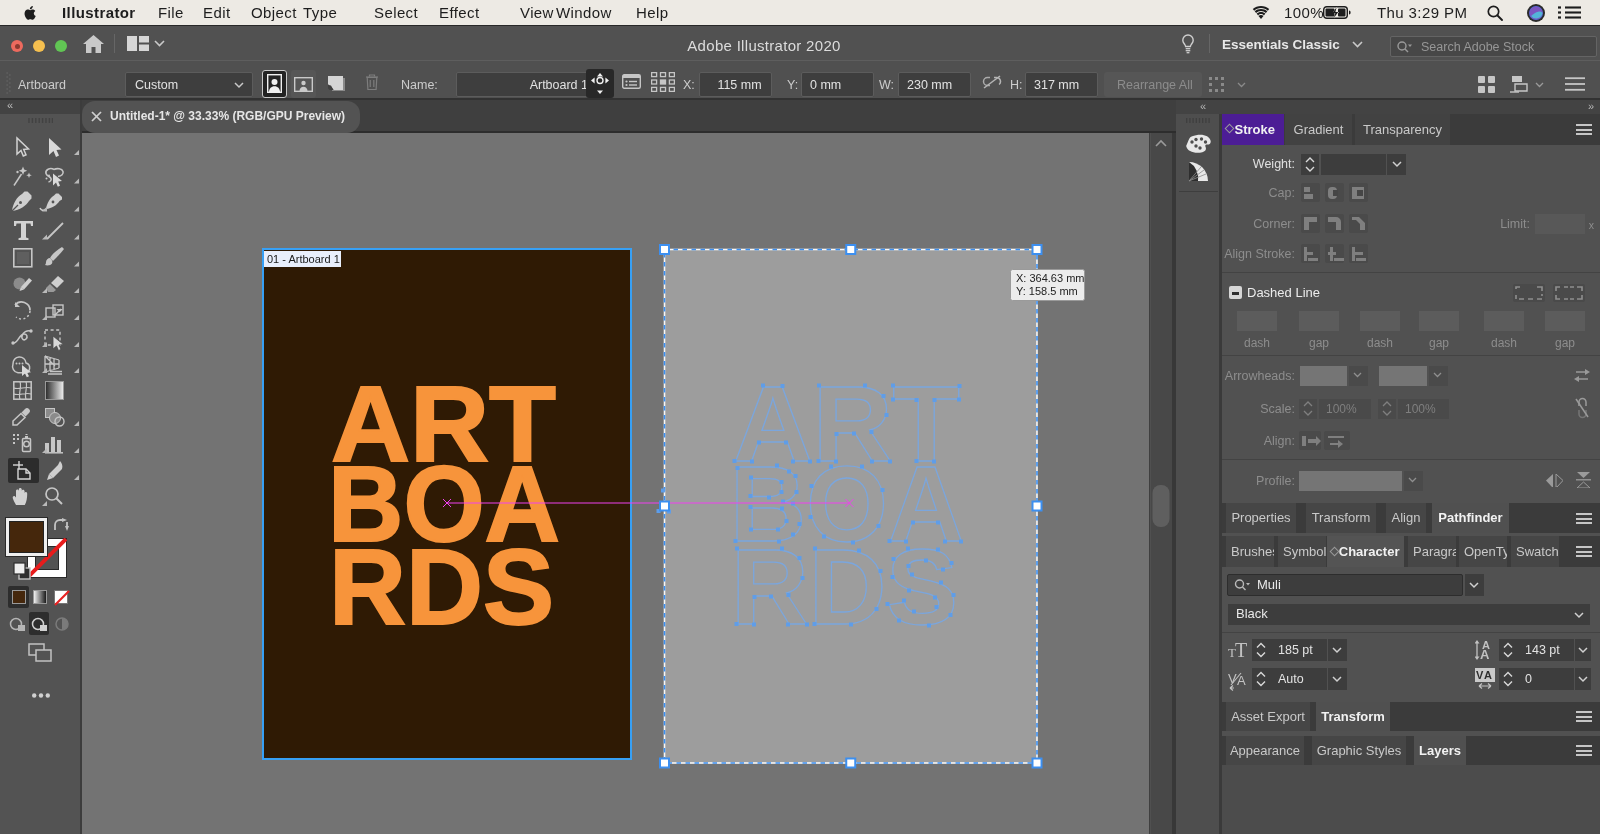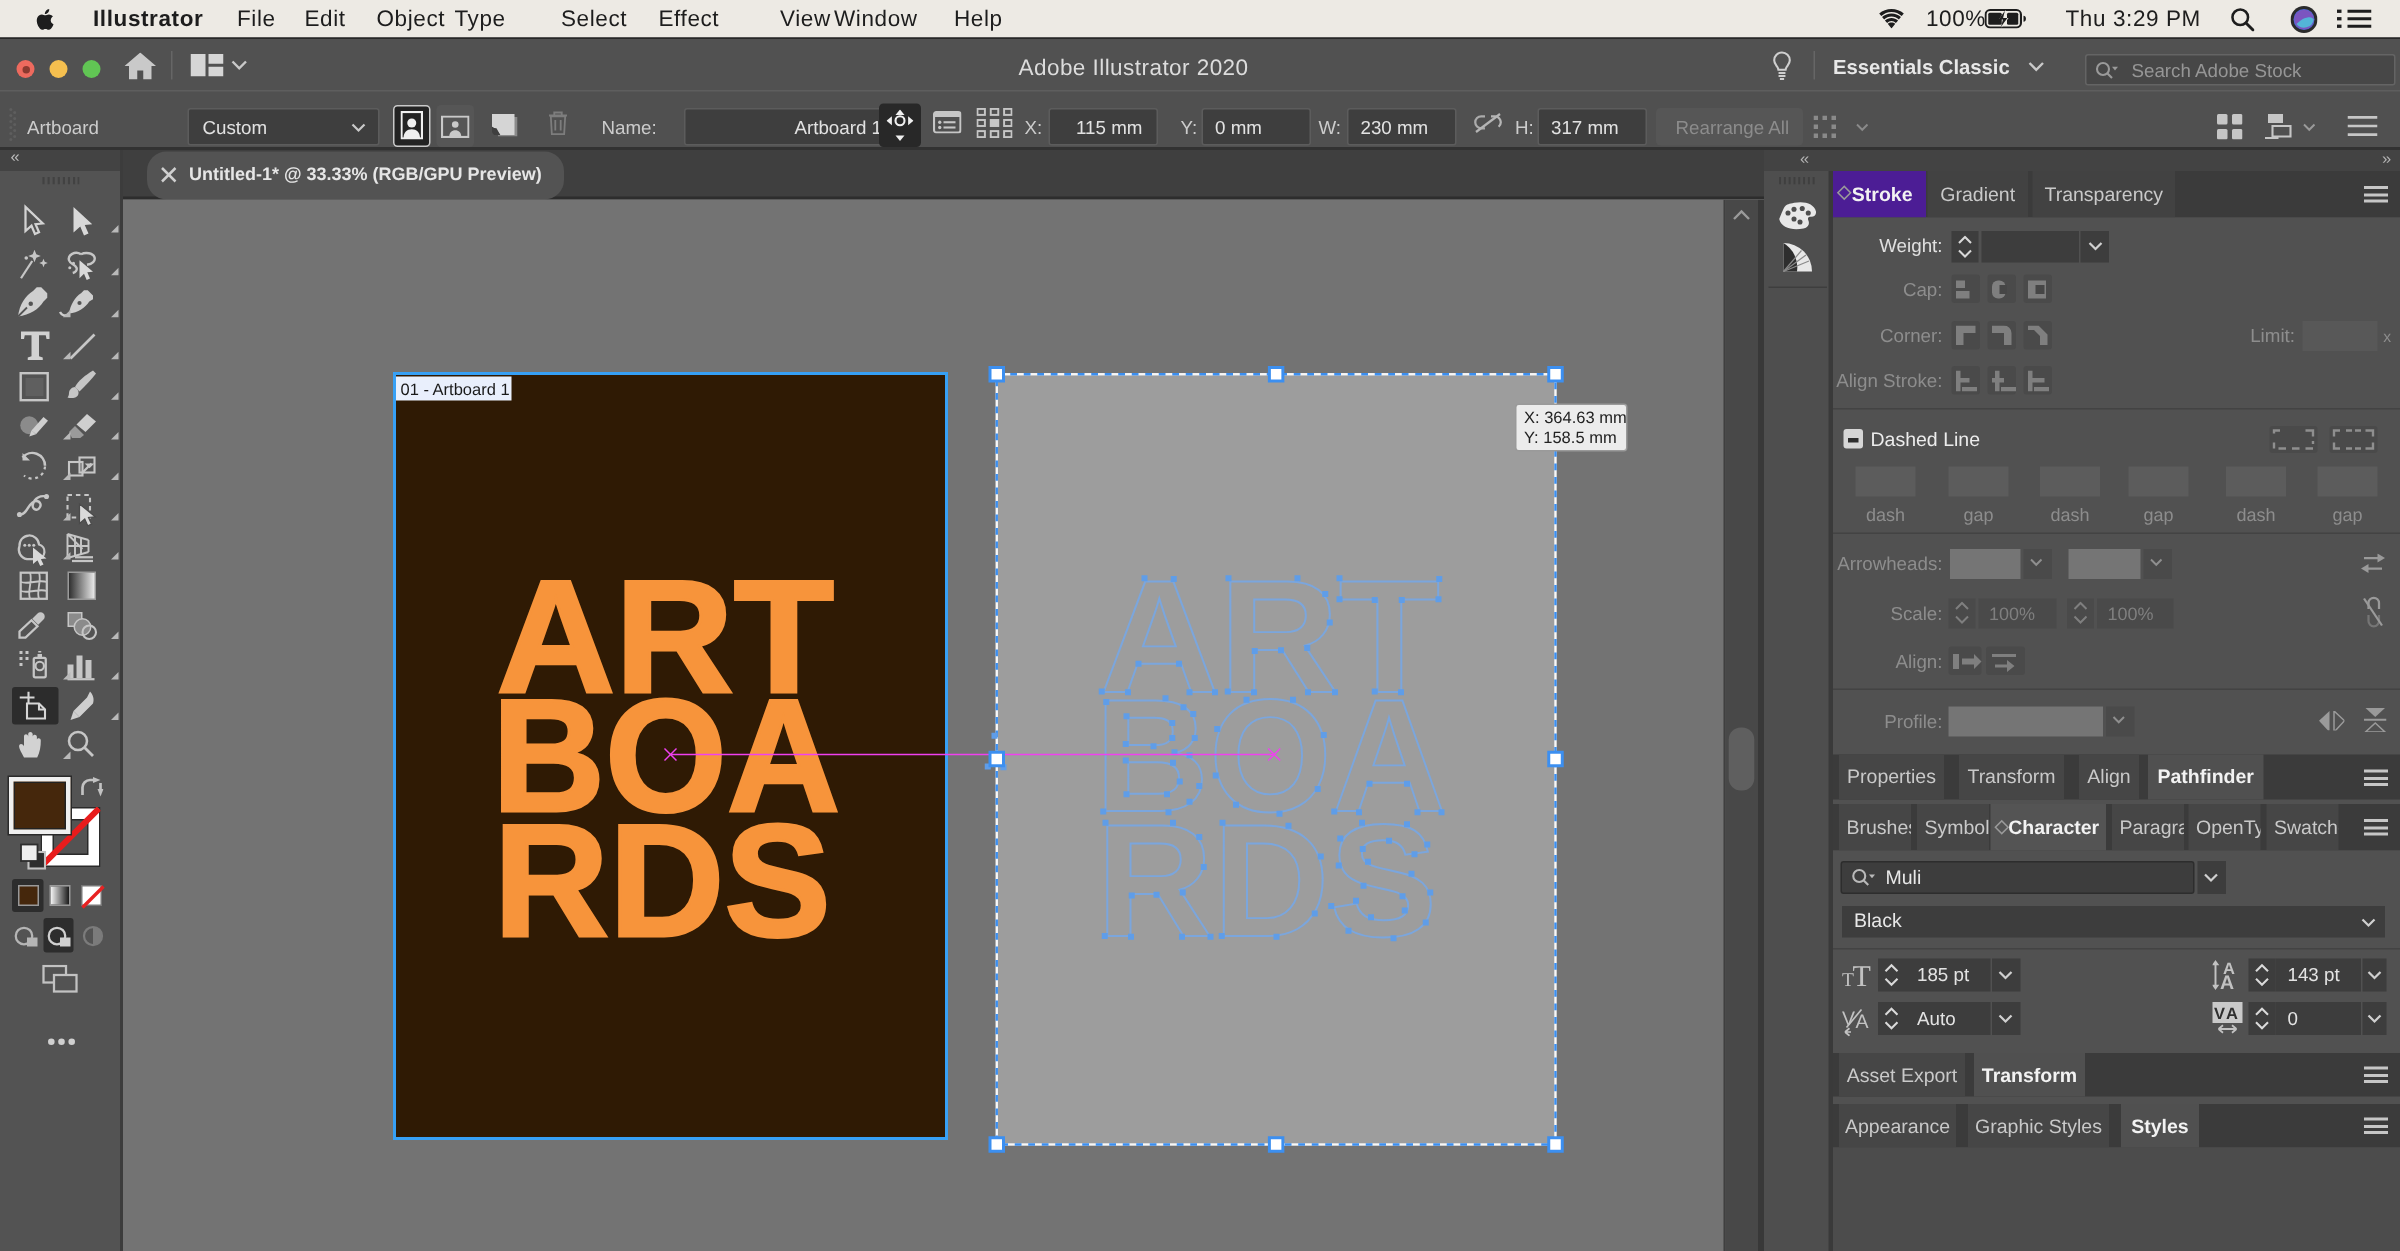--- a/index.html
+++ b/index.html
@@ -5,32 +5,32 @@
 * { margin:0; padding:0; box-sizing:border-box; }
 html,body { width:1600px; height:834px; overflow:hidden; background:#737373; }
 #root { position:relative; width:1600px; height:704px; font-family:"Liberation Sans", sans-serif; }
 .abs { position:absolute; }
 
 
 #menubar { position:absolute; left:0; top:0; width:1600px; height:25px; background:#edeae4; color:#1d1d1d; font-size:15px; letter-spacing:0.4px; }
 #menubar .mi { position:absolute; top:3.5px; }
 
 
-#titlebar { position:absolute; left:0; top:25px; width:1600px; height:35px; background:#515151; border-top:1px solid #282828; }
+#titlebar { position:absolute; left:0; top:25px; width:1600px; height:35px; background:#515151; border-top:1px solid #282828;text-align:center; }
 .tl { position:absolute; top:14px; width:12px; height:12px; border-radius:50%; }
 #ttl { position:absolute; top:11px; left:679px; width:170px; color:#dcdcdc; font-size:15px; letter-spacing:0.3px; }
 
 
 #controlbar { position:absolute; left:0; top:60px; width:1600px; height:40px; background:#505050; border-top:1px solid #5e5e5e; border-bottom:2px solid #323232; }
 .cfield { position:absolute; top:11px; height:25px; background:#3e3e3e; border:1px solid #5c5c5c; border-radius:2px; color:#e2e2e2; font-size:12.5px; line-height:25px; text-align:center; }
 .clabel { position:absolute; top:17px; color:#cccccc; font-size:12.5px; }
 
 
 #tabbar { position:absolute; left:82px; top:100px; width:1094px; height:33px; background:#3f3f3f; border-bottom:2px solid #2d2d2d; }
-#doctab { position:absolute; left:16px; top:1px; width:278px; height:32px; background:#535353; color:#e6e6e6; font-size:12px; line-height:30px;border-radius:13px; }
+#doctab { position:absolute; left:0px; top:1px; width:278px; height:32px; background:#535353; color:#e6e6e6; font-size:12px; line-height:30px;border-radius:13px; }
 
 
 #toolbar { position:absolute; left:0; top:100px; width:82px; height:734px; background:#535353; border-right:2px solid #3c3c3c; }
 #toolhead { position:absolute; left:0; top:0px; width:80px; height:14px; background:#434343; color:#bdbdbd; }
 
 
 #canvas { position:absolute; left:82px; top:133px; width:1094px; height:701px; background:#737373; overflow:hidden; }
 
 
 #dock { position:absolute; left:1176px; top:100px; width:424px; height:734px; background:#4e4e4e; }
@@ -1050,21 +1050,21 @@
 
       <div class="tabstrip" style="top:588px;height:29px">
         <div class="ptab" style="left:4px;top:0;width:84px;height:29px;line-height:29px">Asset Export</div>
         <div class="ptab active" style="left:94px;top:0;width:74px;height:29px;line-height:29px;background:#505050">Transform</div>
         <div class="hamb" style="top:9px"></div>
       </div>
 
       <div class="tabstrip" style="top:622px;height:29px">
         <div class="ptab" style="left:4px;top:0;width:78px;height:29px;line-height:29px">Appearance</div>
         <div class="ptab" style="left:90px;top:0;width:94px;height:29px;line-height:29px">Graphic Styles</div>
-        <div class="ptab active" style="left:192px;top:0;width:52px;height:29px;line-height:29px;background:#505050">Styles</div>
+        <div class="ptab active" style="left:192px;top:0;width:52px;height:29px;line-height:29px;background:#505050">Layers</div>
         <div class="hamb" style="top:9px"></div>
       </div>
 
       <div class="abs" style="left:0;top:651px;width:378px;height:69px;background:#4c4c4c"></div>
     </div>
   </div>
 
 </div>
 
 </body></html>

